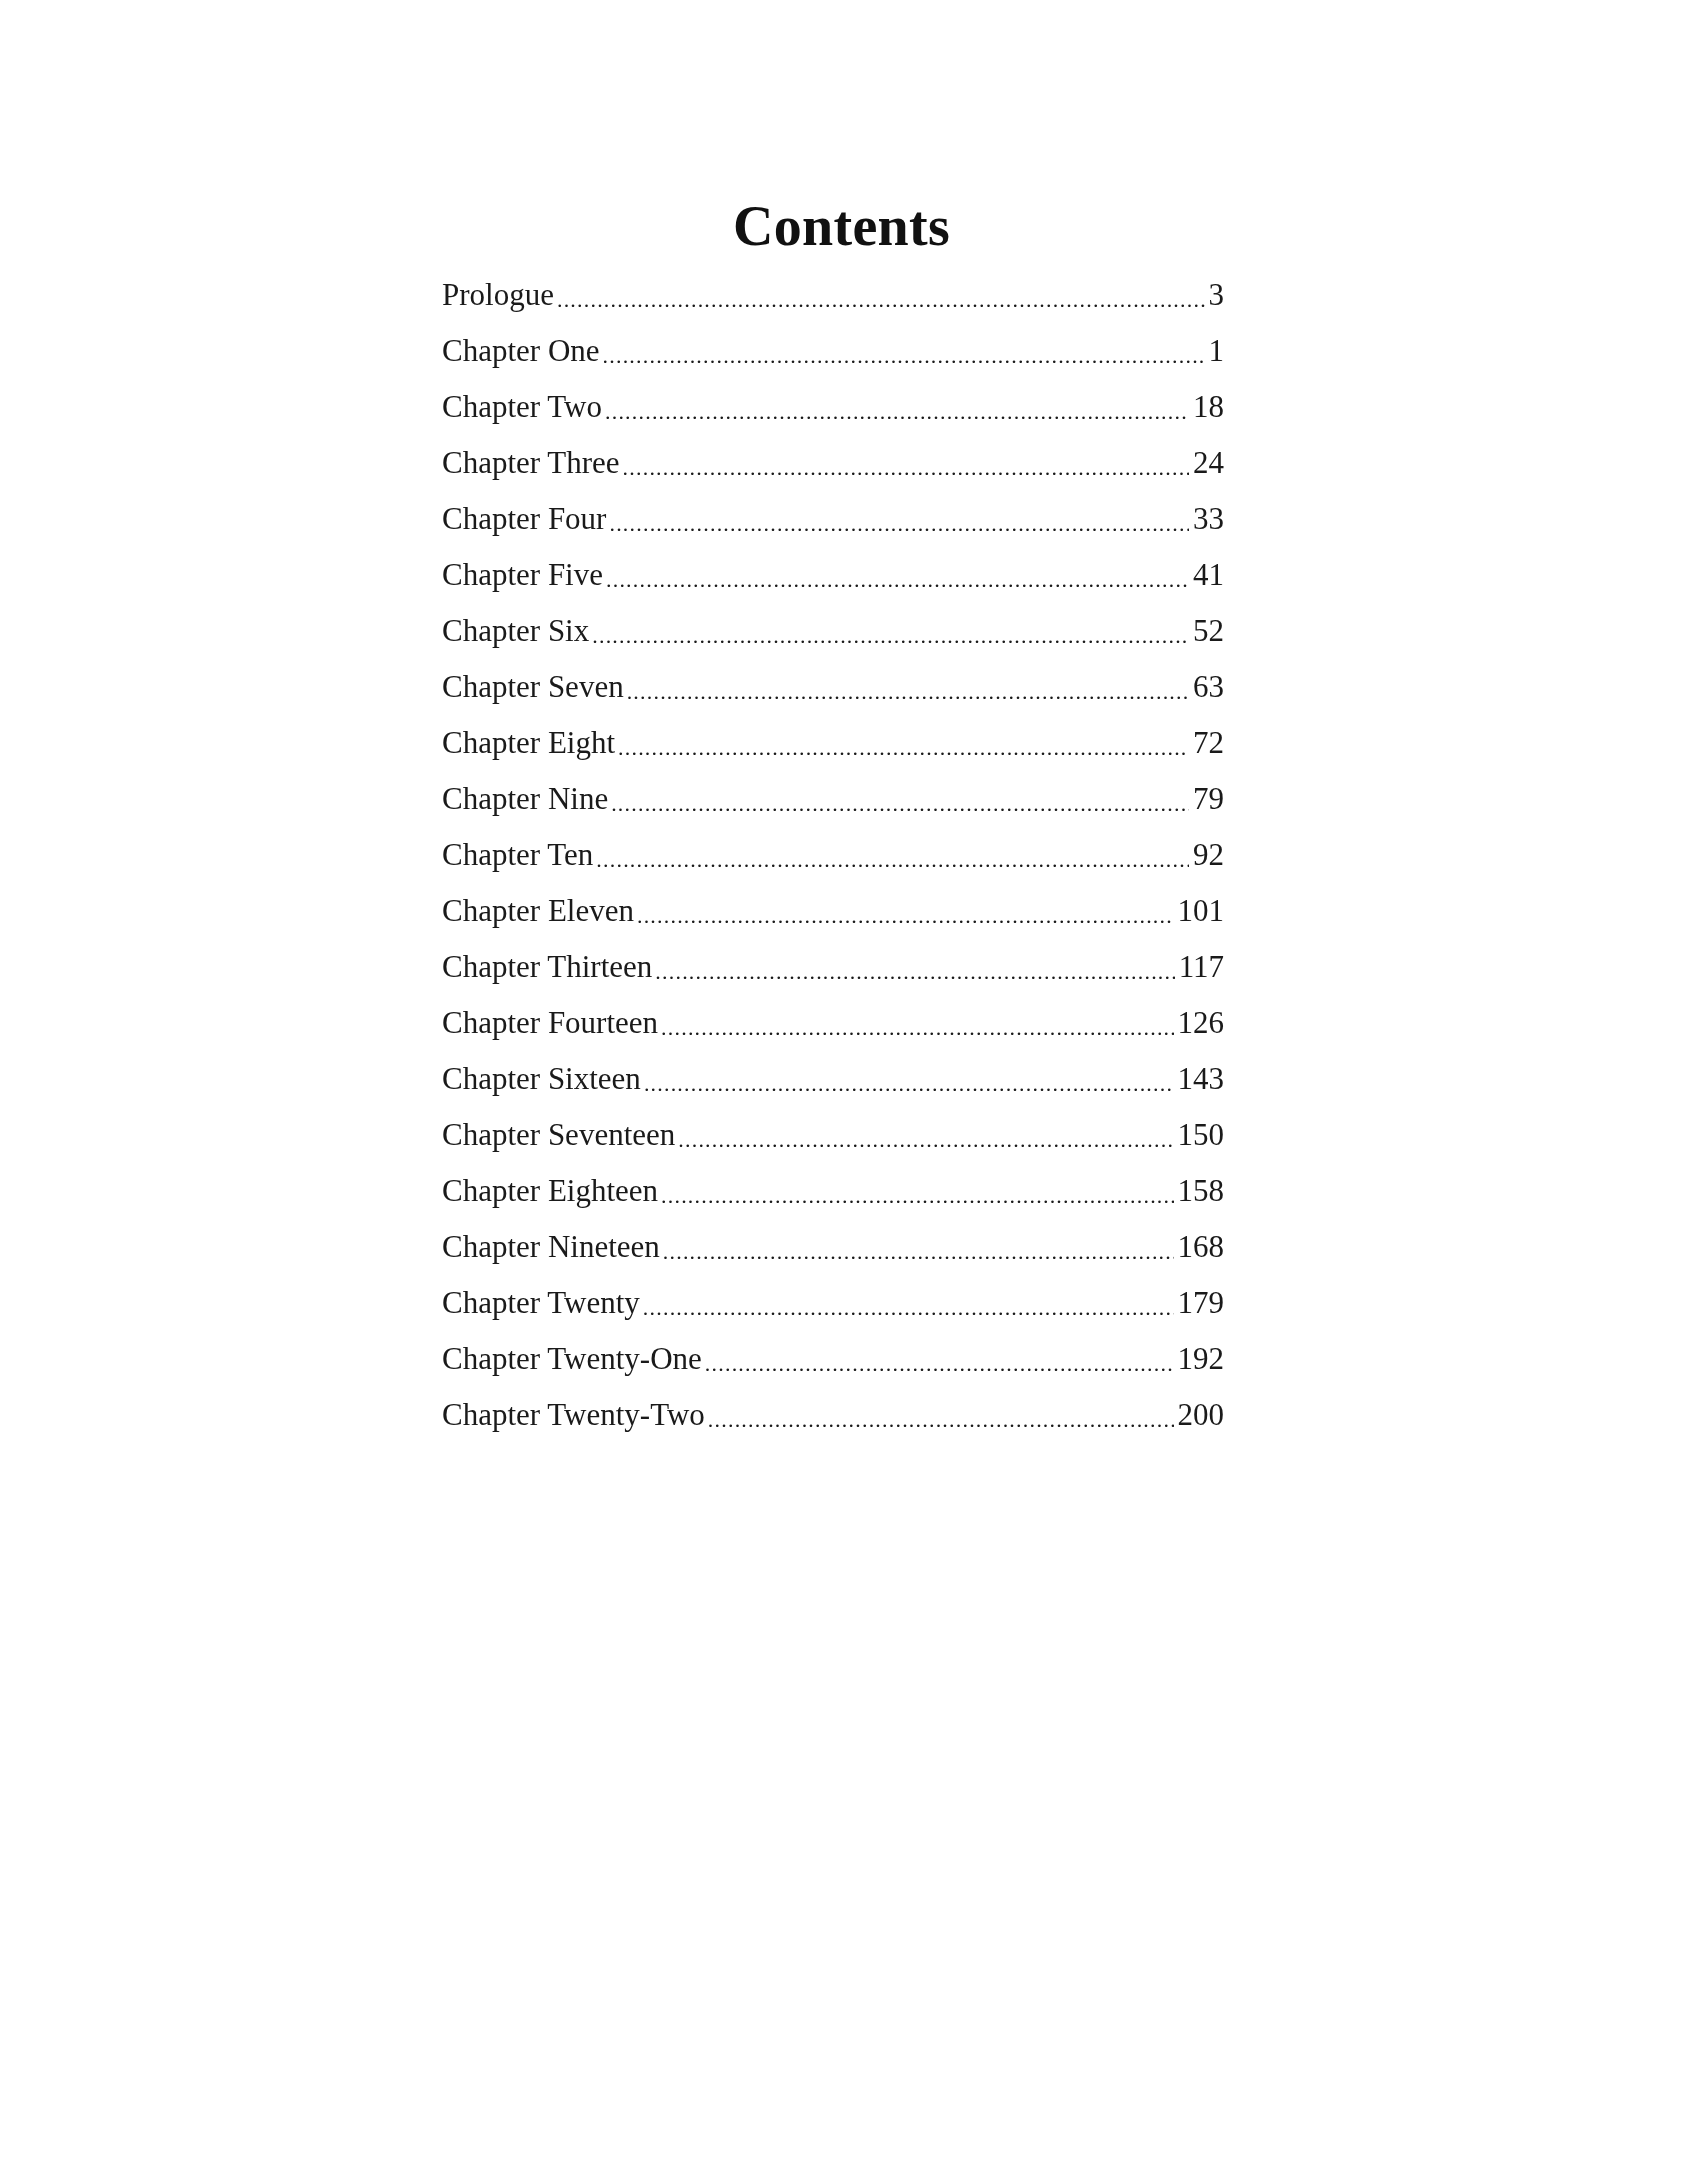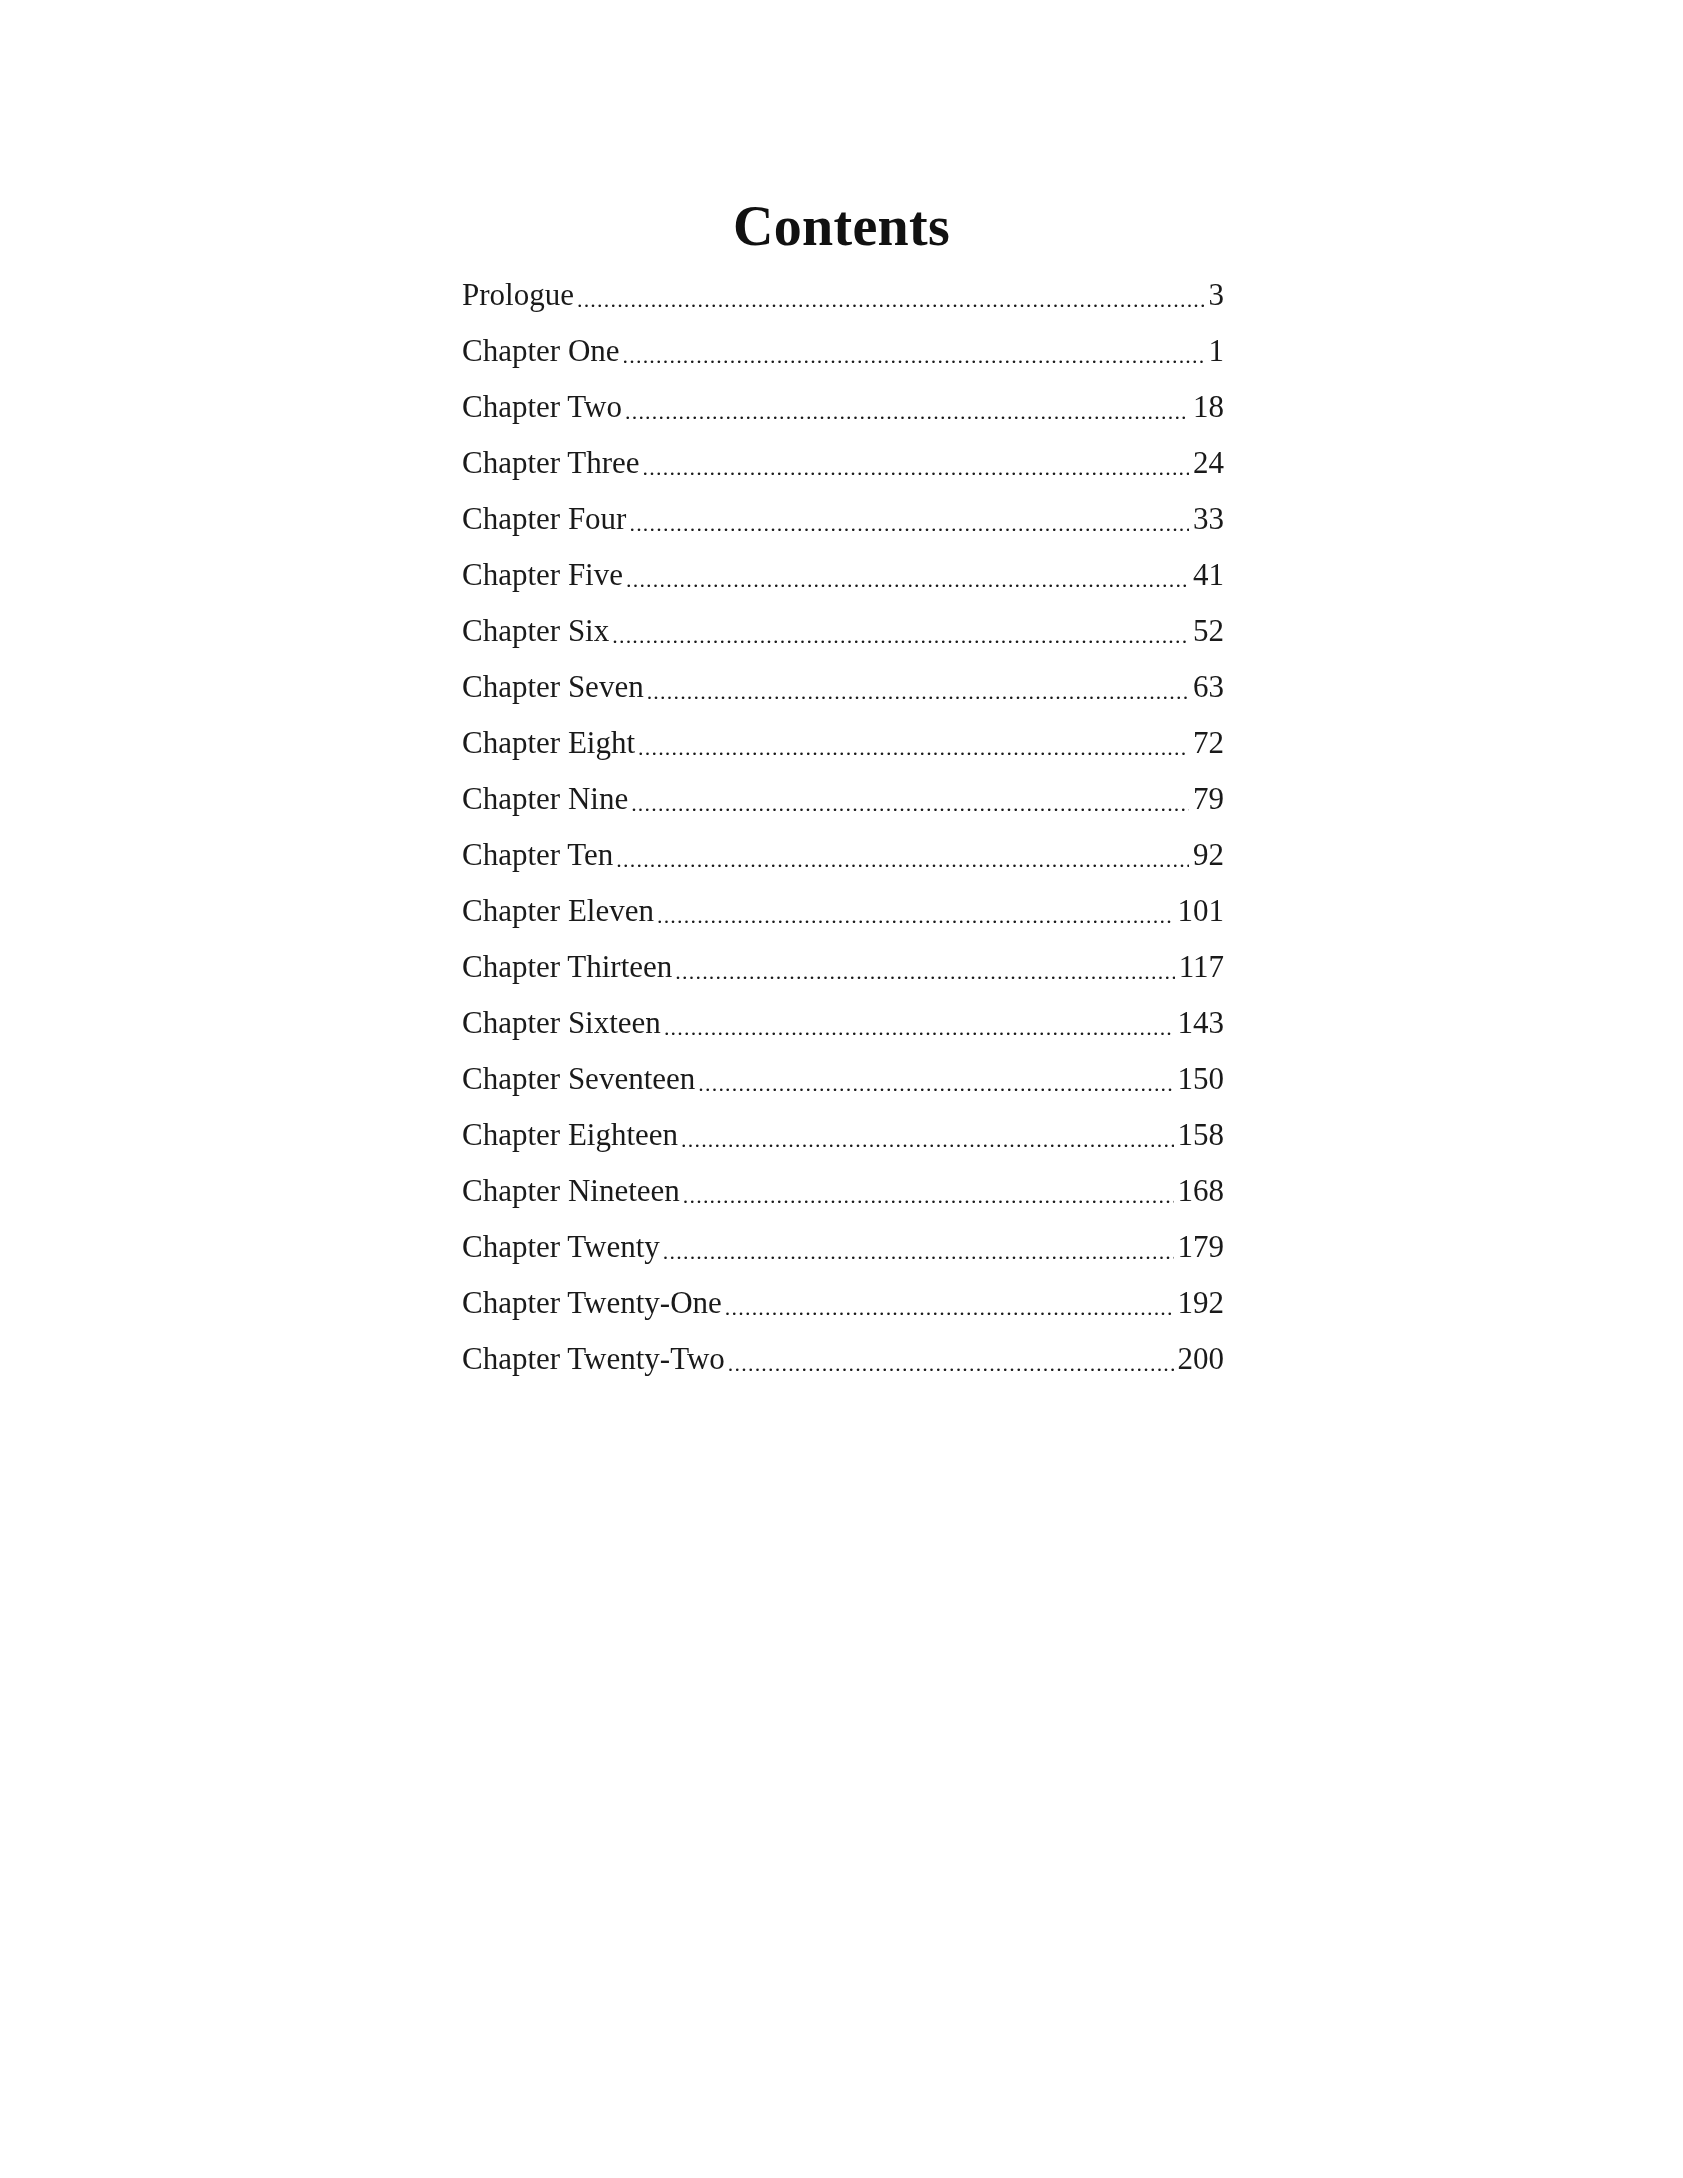--- a/index.html
+++ b/index.html
@@ -13,21 +13,21 @@
     letter-spacing: 0.3px;
   }
   .toc {
     position: absolute; left: 442px; width: 782px; top: 267px;
     font-family: "Liberation Serif", "DejaVu Serif", serif;
     font-size: 31px; color: #1a1a1a;
   }
   .entry {
     display: flex; align-items: center;
     height: 56px; line-height: 56px;
-    white-space: nowrap; overflow: hidden; margin-left: 20px;
+    white-space: nowrap; overflow: hidden;
   }
   .label { flex: 0 0 auto; }
   .leader {
     flex: 1 1 auto; overflow: hidden; margin: 0 4px 0 3px;
     position: relative; height: 56px;
   }
   .leader::before {
     content: "........................................................................................................................................................................................................................";
     position: absolute; left: 0; bottom: 12px; line-height: 1;
     font-size: 22px; letter-spacing: 1.2px; color: #1a1a1a;
@@ -99,20 +99,25 @@
         <span class="label">Chapter Eleven</span>
         <span class="leader"></span>
         <span class="page-num">101</span>
       </div>
     <div class="entry">
         <span class="label">Chapter Thirteen</span>
         <span class="leader"></span>
         <span class="page-num">117</span>
       </div>
     <div class="entry">
+        <span class="label">Chapter Fourteen</span>
+        <span class="leader"></span>
+        <span class="page-num">126</span>
+      </div>
+    <div class="entry">
         <span class="label">Chapter Sixteen</span>
         <span class="leader"></span>
         <span class="page-num">143</span>
       </div>
     <div class="entry">
         <span class="label">Chapter Seventeen</span>
         <span class="leader"></span>
         <span class="page-num">150</span>
       </div>
     <div class="entry">

